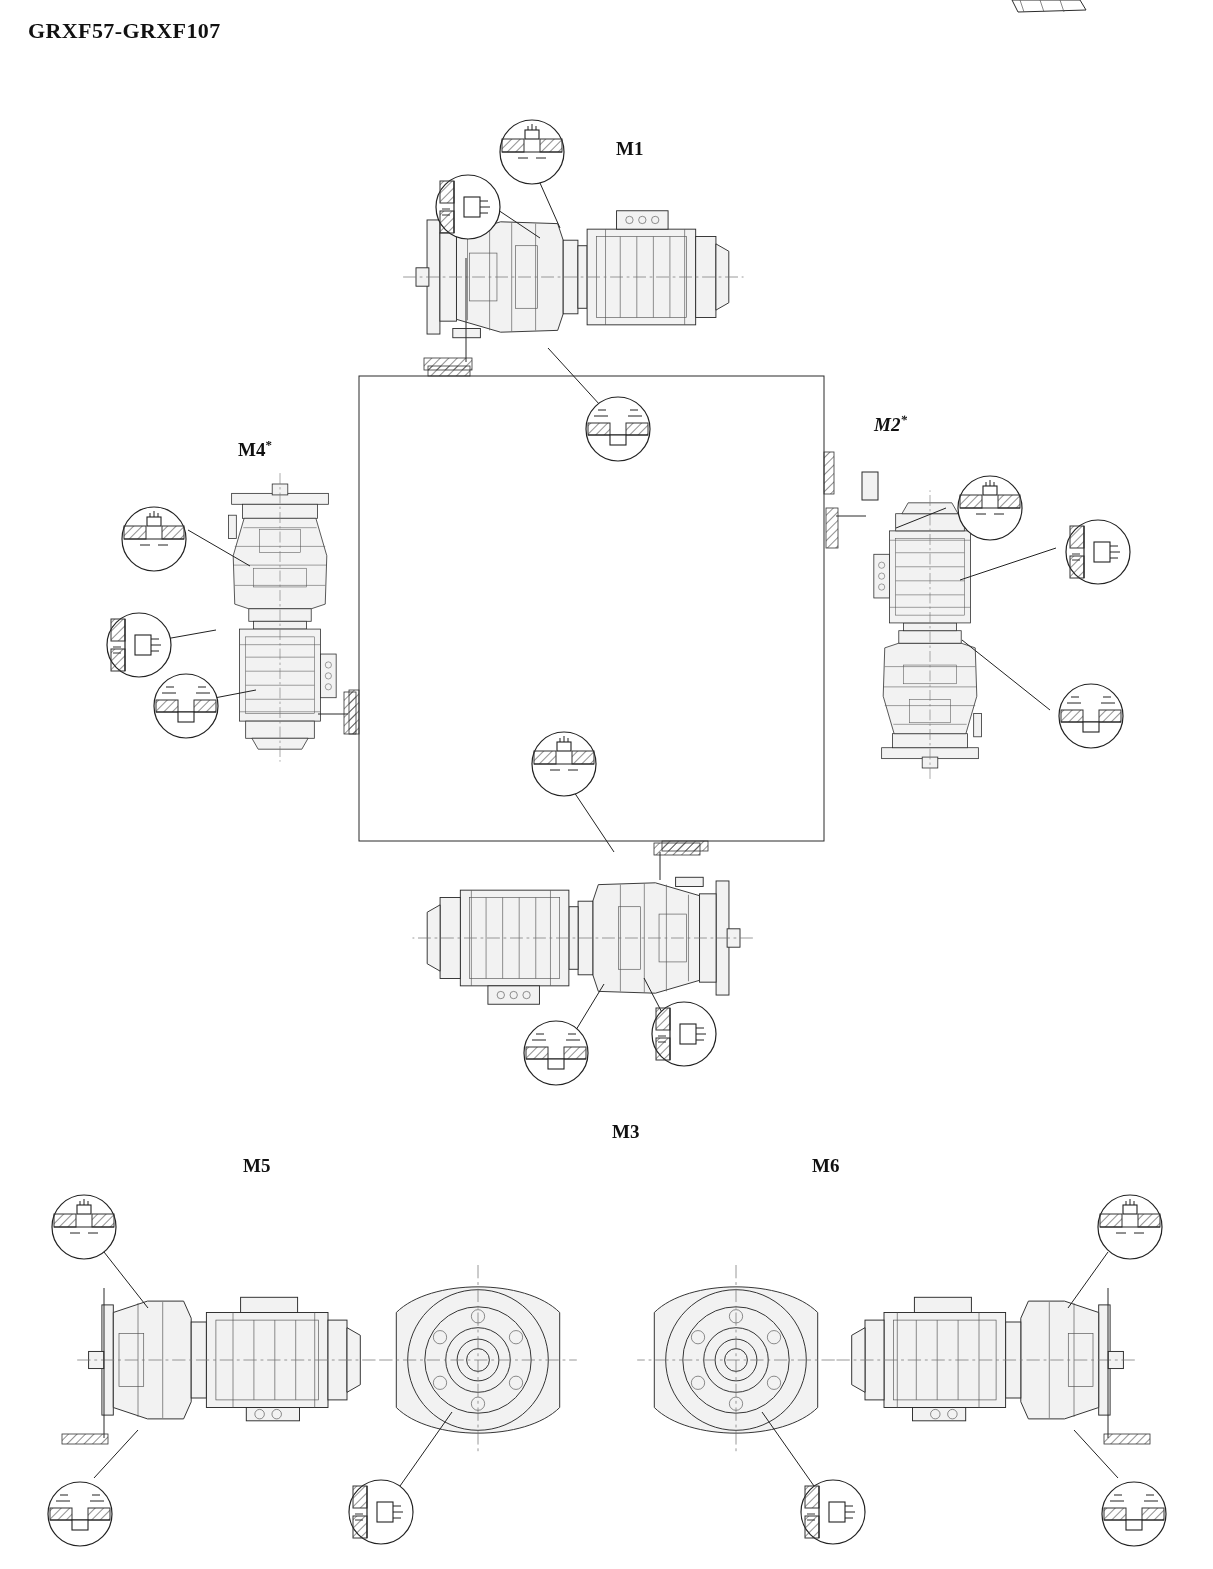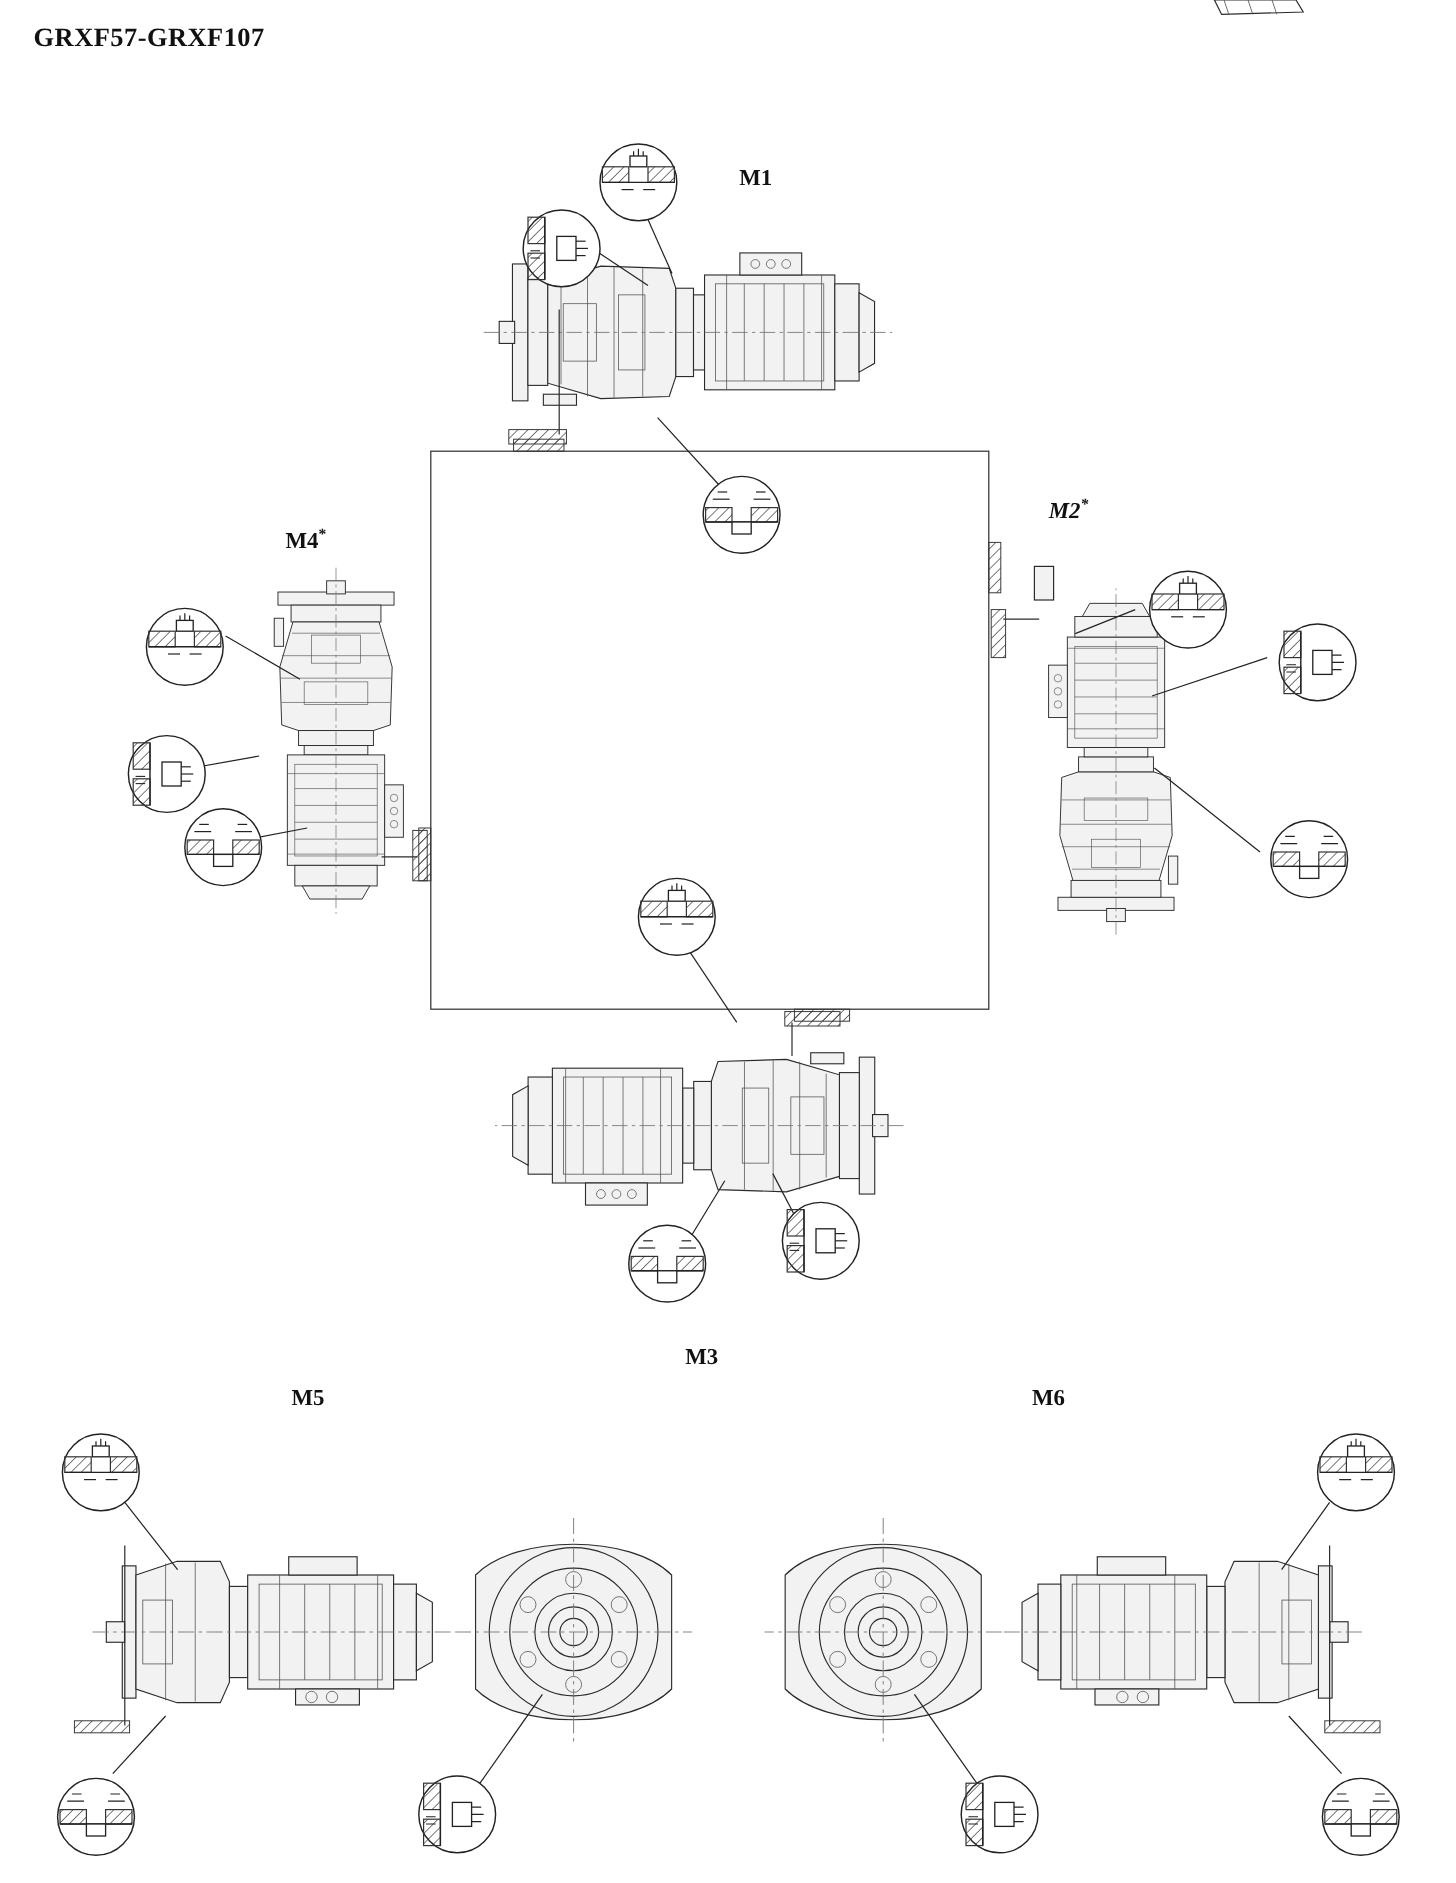--- a/index.html
+++ b/index.html
@@ -57,24 +57,24 @@
 </style>
 </head>
 <body>
 
 <div class="page">
 
   <div class="doc-title">GRXF57-GRXF107</div>
 
   <div class="pos-label" style="left:616px; top:138px;"><span>M1</span></div>
   <div class="pos-label" style="left:874px; top:412px;font-style:italic;"><span>M2</span><span class="star">*</span></div>
-  <div class="pos-label" style="left:571px; top:1121px;"><span>M3</span></div>
+  <div class="pos-label" style="left:612px; top:1121px;"><span>M3</span></div>
   <div class="pos-label" style="left:238px; top:405px;margin-top:32px;"><span>M4</span><span class="star">*</span></div>
   <div class="pos-label" style="left:243px; top:1155px;text-align:center;"><span>M5</span></div>
-  <div class="pos-label" style="left:860px; top:1155px;"><span>M6</span></div>
+  <div class="pos-label" style="left:812px; top:1155px;"><span>M6</span></div>
 
   <svg class="layer" viewBox="0 0 1213 1569">
     <defs>
       <pattern id="hatchR" width="6" height="6" patternTransform="rotate(45)" patternUnits="userSpaceOnUse">
         <line x1="0" y1="0" x2="0" y2="6" stroke="#333" stroke-width="1.1"></line>
       </pattern>
       <pattern id="hatchL" width="6" height="6" patternTransform="rotate(-45)" patternUnits="userSpaceOnUse">
         <line x1="0" y1="0" x2="0" y2="6" stroke="#333" stroke-width="1.1"></line>
       </pattern>
       <pattern id="hatchFine" width="4" height="4" patternTransform="rotate(45)" patternUnits="userSpaceOnUse">

